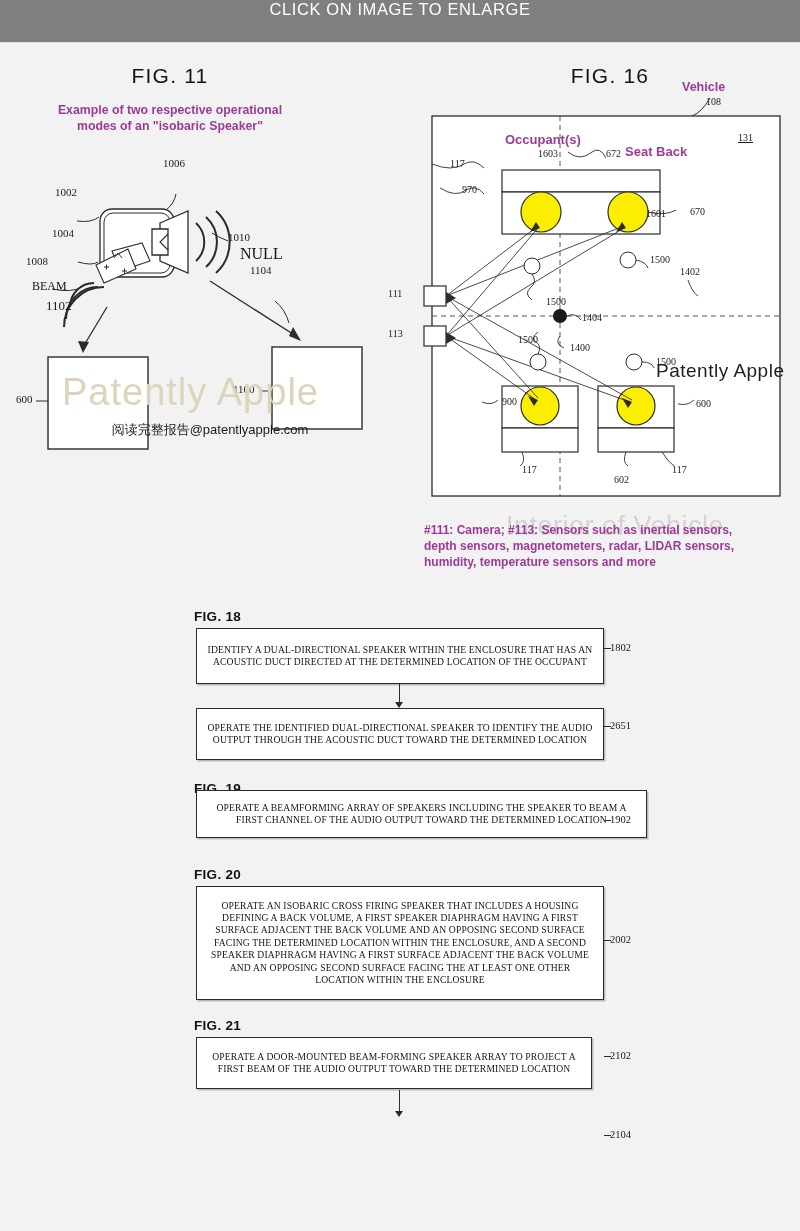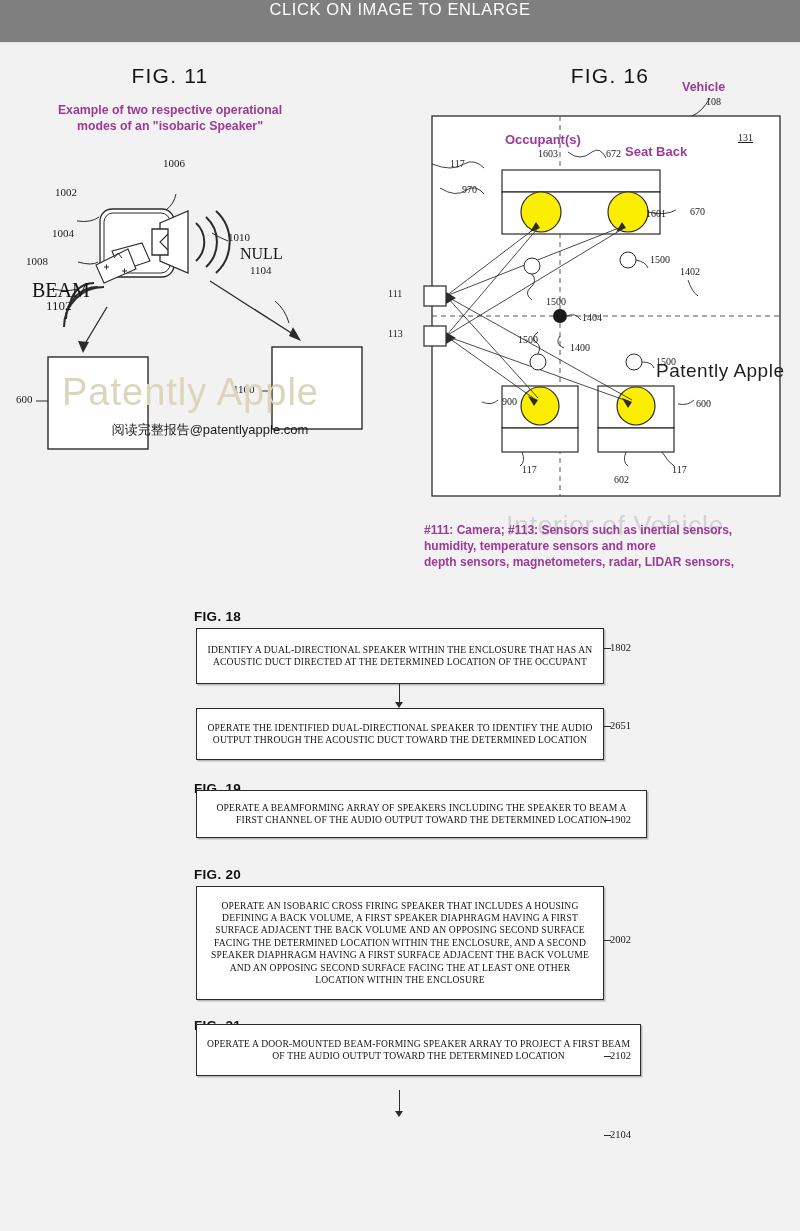--- a/index.html
+++ b/index.html
@@ -170,21 +170,21 @@
       </g>
     </svg>
 
     <div class="refnum" style="position:absolute;left:55px;top:55px;font-size:11px;">1002</div>
     <div class="refnum" style="position:absolute;left:163px;top:26px;font-size:11px;">1006</div>
     <div class="refnum" style="position:absolute;left:228px;top:100px;font-size:11px;">1010</div>
     <div class="refnum" style="position:absolute;left:52px;top:96px;font-size:11px;">1004</div>
     <div class="refnum" style="position:absolute;left:26px;top:124px;font-size:11px;">1008</div>
     <div class="serif" style="position:absolute;left:240px;top:114px;font-size:16px;color:#141414;">NULL</div>
     <div class="refnum" style="position:absolute;left:250px;top:133px;font-size:11px;">1104</div>
-    <div class="serif" style="position:absolute;left:32px;top:148px;font-size:20px;color:#141414;">BEAM</div>
+    <div class="serif" style="position:absolute;left:32px;top:148px;font-size:12px;color:#141414;">BEAM</div>
     <div class="refnum" style="position:absolute;left:46px;top:167px;font-size:13px;">1102</div>
     <div class="refnum" style="position:absolute;left:16px;top:262px;font-size:11px;">600</div>
     <div class="refnum" style="position:absolute;left:233px;top:252px;font-size:11px;">1100</div>
   </div>
 
   <div class="wm11">Patently Apple</div>
 
   <div id="fig11-chinese">阅读完整报告@patentlyapple.com</div>
 </div>
 
@@ -294,22 +294,22 @@
     <div class="refnum" style="position:absolute;left:112px;top:356px;">117</div>
     <div class="refnum" style="position:absolute;left:204px;top:366px;">602</div>
     <div class="refnum" style="position:absolute;left:262px;top:356px;">117</div>
 
     <div class="wm16">Patently Apple</div>
     <div class="wm16b">Interior of Vehicle</div>
   </div>
 
   <div id="fig16-caption" class="purple">
     <div>#111: Camera; #113: Sensors such as inertial sensors,</div>
+    <div>depth sensors, magnetometers, radar, LIDAR sensors,</div>
     <div>humidity, temperature sensors and more</div>
-    <div>depth sensors, magnetometers, radar, LIDAR sensors,</div>
   </div>
 </div>
 
 <div id="flow">
 
   <div class="flow-fig-label" style="left:194px; top:9px;">FIG. 18</div>
   <div class="flowbox" style="left:196px; top:28px; width:408px; height:56px;">
     <p>IDENTIFY A DUAL-DIRECTIONAL SPEAKER WITHIN THE ENCLOSURE THAT HAS AN ACOUSTIC DUCT DIRECTED AT THE DETERMINED LOCATION OF THE OCCUPANT</p>
   </div>
   <div class="tick" style="left:604px; top:48px;"></div>
@@ -332,21 +332,21 @@
   <div class="flow-ref" style="left:610px; top:214px;">1902</div>
 
   <div class="flow-fig-label" style="left:194px; top:267px;">FIG. 20</div>
   <div class="flowbox" style="left:196px; top:286px; width:408px; height:114px;">
     <p>OPERATE AN ISOBARIC CROSS FIRING SPEAKER THAT INCLUDES A HOUSING DEFINING A BACK VOLUME, A FIRST SPEAKER DIAPHRAGM HAVING A FIRST SURFACE ADJACENT THE BACK VOLUME AND AN OPPOSING SECOND SURFACE FACING THE DETERMINED LOCATION WITHIN THE ENCLOSURE, AND A SECOND SPEAKER DIAPHRAGM HAVING A FIRST SURFACE ADJACENT THE BACK VOLUME AND AN OPPOSING SECOND SURFACE FACING THE AT LEAST ONE OTHER LOCATION WITHIN THE ENCLOSURE</p>
   </div>
   <div class="tick" style="left:604px; top:340px;"></div>
   <div class="flow-ref" style="left:610px; top:334px;">2002</div>
 
   <div class="flow-fig-label" style="left:194px; top:418px;">FIG. 21</div>
-  <div class="flowbox" style="left:196px; top:424px; width:445px; height:52px;">
+  <div class="flowbox" style="left:196px; top:437px; width:396px; height:52px;">
     <p>OPERATE A DOOR-MOUNTED BEAM-FORMING SPEAKER ARRAY TO PROJECT A FIRST BEAM OF THE AUDIO OUTPUT TOWARD THE DETERMINED LOCATION</p>
   </div>
   <div class="tick" style="left:604px; top:456px;"></div>
   <div class="flow-ref" style="left:610px; top:450px;">2102</div>
 
   <div class="connector" style="left:399px; top:490px; height:24px;"></div>
   <div class="arrowhead" style="left:395px; top:511px;"></div>
 
   <div class="tick" style="left:604px; top:535px;"></div>
   <div class="flow-ref" style="left:610px; top:529px;">2104</div>

